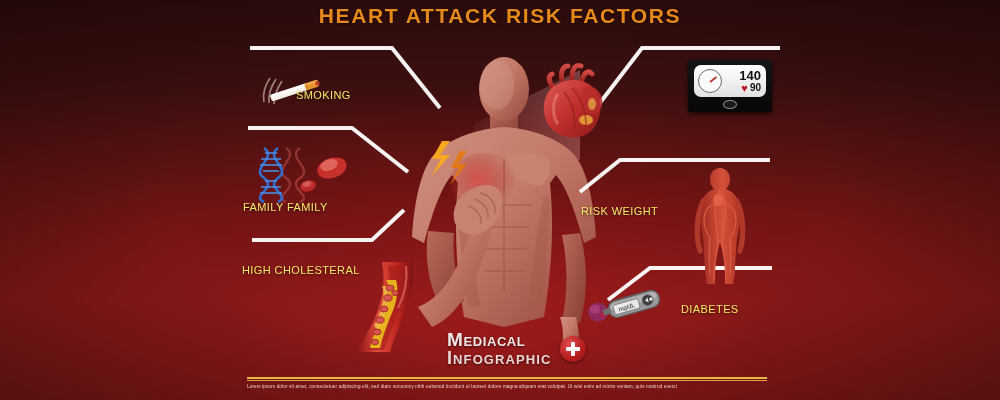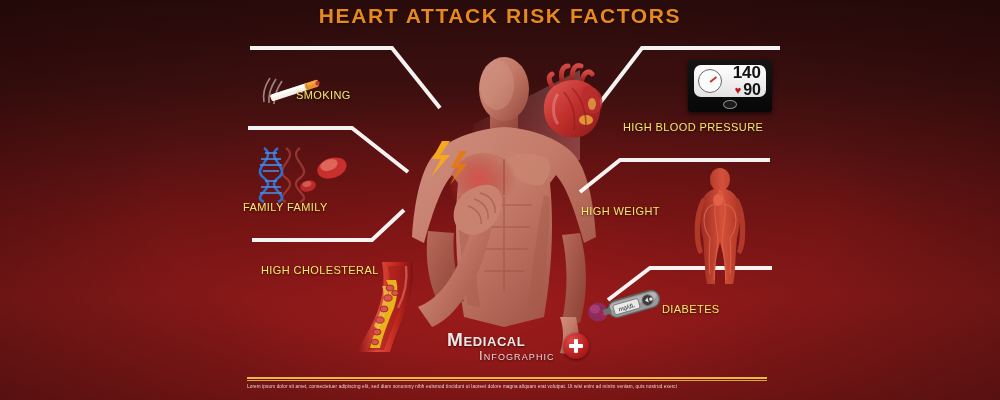--- a/index.html
+++ b/index.html
@@ -46,24 +46,24 @@
     position: absolute;
     color: #f6e96a;
     font-size: 11px;
     letter-spacing: 0.4px;
     white-space: nowrap;
     text-shadow: 0 1px 2px rgba(0,0,0,0.6);
     z-index: 38;
   }
   .lbl-smoking      { left: 296px; top: 89px; }
   .lbl-family       { left: 243px; top: 201px; }
-  .lbl-chol         { left: 261px; top: 264px; }
+  .lbl-chol         { left: 242px; top: 264px; }
   .lbl-bp           { left: 623px; top: 121px; }
   .lbl-over         { left: 581px; top: 205px; }
-  .lbl-diabetes     { left: 662px; top: 303px; }
+  .lbl-diabetes     { left: 681px; top: 303px; }
 
   
   .conn { position: absolute; z-index: 30; }
 
   
   .cig-wrap { position: absolute; left: 256px; top: 70px; width: 72px; height: 40px; z-index: 35; }
 
   
   .dna-wrap { position: absolute; left: 250px; top: 146px; width: 104px; height: 58px; z-index: 35; }
 
@@ -117,24 +117,24 @@
     transform: rotate(-38deg);
   }
   .bp-nums {
     flex: 1;
     display: flex;
     flex-direction: column;
     align-items: flex-end;
     padding-right: 5px;
     line-height: 1;
   }
-  .bp-sys { font-size: 17px; font-weight: bold; color: #111; }
+  .bp-sys { font-size: 13px; font-weight: bold; color: #111; }
   .bp-dia-row { display: flex; align-items: center; gap: 2px; margin-top: 1px; }
   .bp-heart { color: #c1121f; font-size: 11px; }
-  .bp-dia { font-size: 16px; font-weight: bold; color: #111; }
+  .bp-dia { font-size: 10px; font-weight: bold; color: #111; }
   .bp-btn {
     position: absolute;
     left: 50%; bottom: 3px;
     transform: translateX(-50%);
     width: 12px; height: 7px;
     border-radius: 50%;
     border: 1.3px solid #8a8a8a;
     background: #1a1a1a;
   }
 
@@ -157,26 +157,25 @@
   .logo-l1 {
     color: #f2e7e7;
     font-size: 19px;
     font-weight: bold;
     letter-spacing: 0.6px;
     font-variant: small-caps;
     text-shadow: 0 1px 2px rgba(0,0,0,0.6);
   }
   .logo-l2 {
     color: #ead6d6;
-    font-size: 13px;
-    font-weight: normal;
+    font-size: 18px;
+    font-weight: bold;
     letter-spacing: 1.1px;
     font-variant: small-caps;
     text-shadow: 0 1px 2px rgba(0,0,0,0.6);
-    margin-left: 32px;
   }
   .logo-badge {
     width: 26px; height: 26px;
     border-radius: 50%;
     background: radial-gradient(circle at 35% 30%, #e04b4b 0%, #b51d1d 60%, #8d1212 100%);
     position: relative;
     box-shadow: 0 1px 3px rgba(0,0,0,0.55);
   }
   .logo-badge::before, .logo-badge::after {
     content: "";
@@ -500,22 +499,21 @@
       <path d="M57.4,20.5 L60.6,17.8 L60.6,23.2 Z" fill="#e6e6e6"></path>
       <circle cx="63.4" cy="20.5" r="1.6" fill="#e6e6e6"></circle>
 
       <rect x="14" y="17.5" width="8" height="6" rx="1.2" fill="#6f6f6f"></rect>
     </g>
   </svg>
 
   <div class="label lbl-smoking">SMOKING</div>
   <div class="label lbl-family">FAMILY FAMILY</div>
   <div class="label lbl-chol">HIGH CHOLESTERAL</div>
-  <div class="label lbl-bp">HIGH BLOOD PRESSURE</div>
-  <div class="label lbl-over">HIGH WEIGHT</div>
+  <div class="label lbl-over">RISK WEIGHT</div>
   <div class="label lbl-diabetes">DIABETES</div>
 
   <div class="logo">
     <div class="logo-text">
       <div class="logo-l1">Mediacal</div>
       <div class="logo-l2">Infographic</div>
     </div>
     <div class="logo-badge"></div>
   </div>
 

